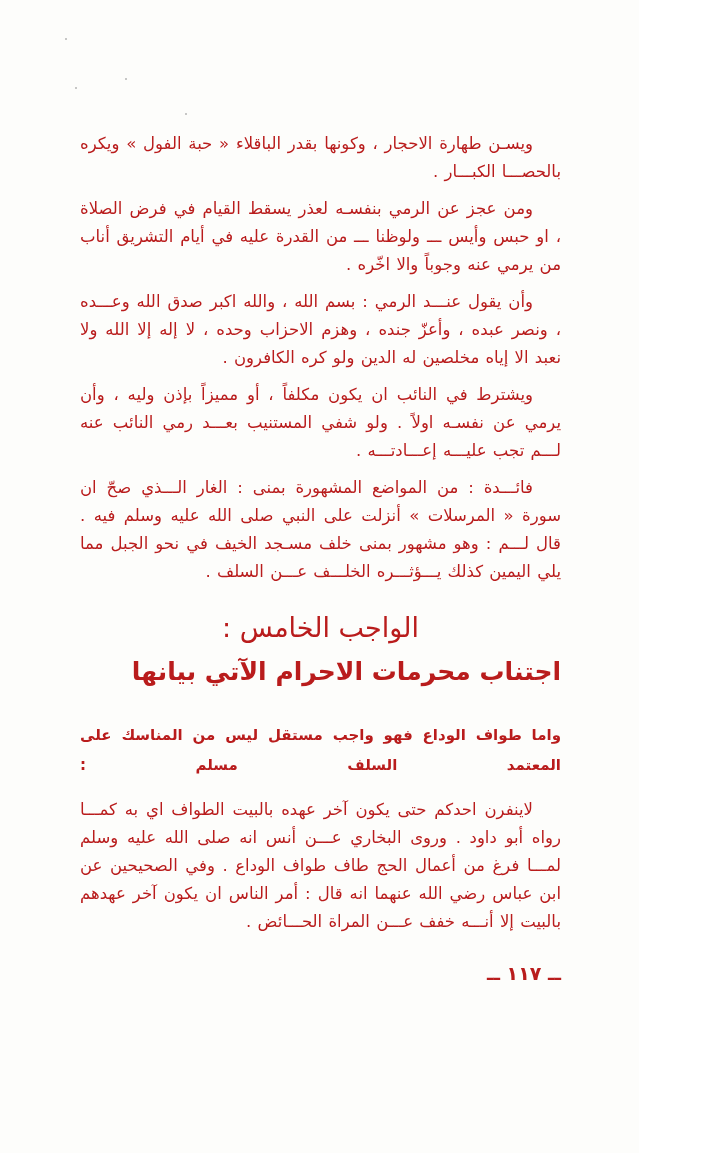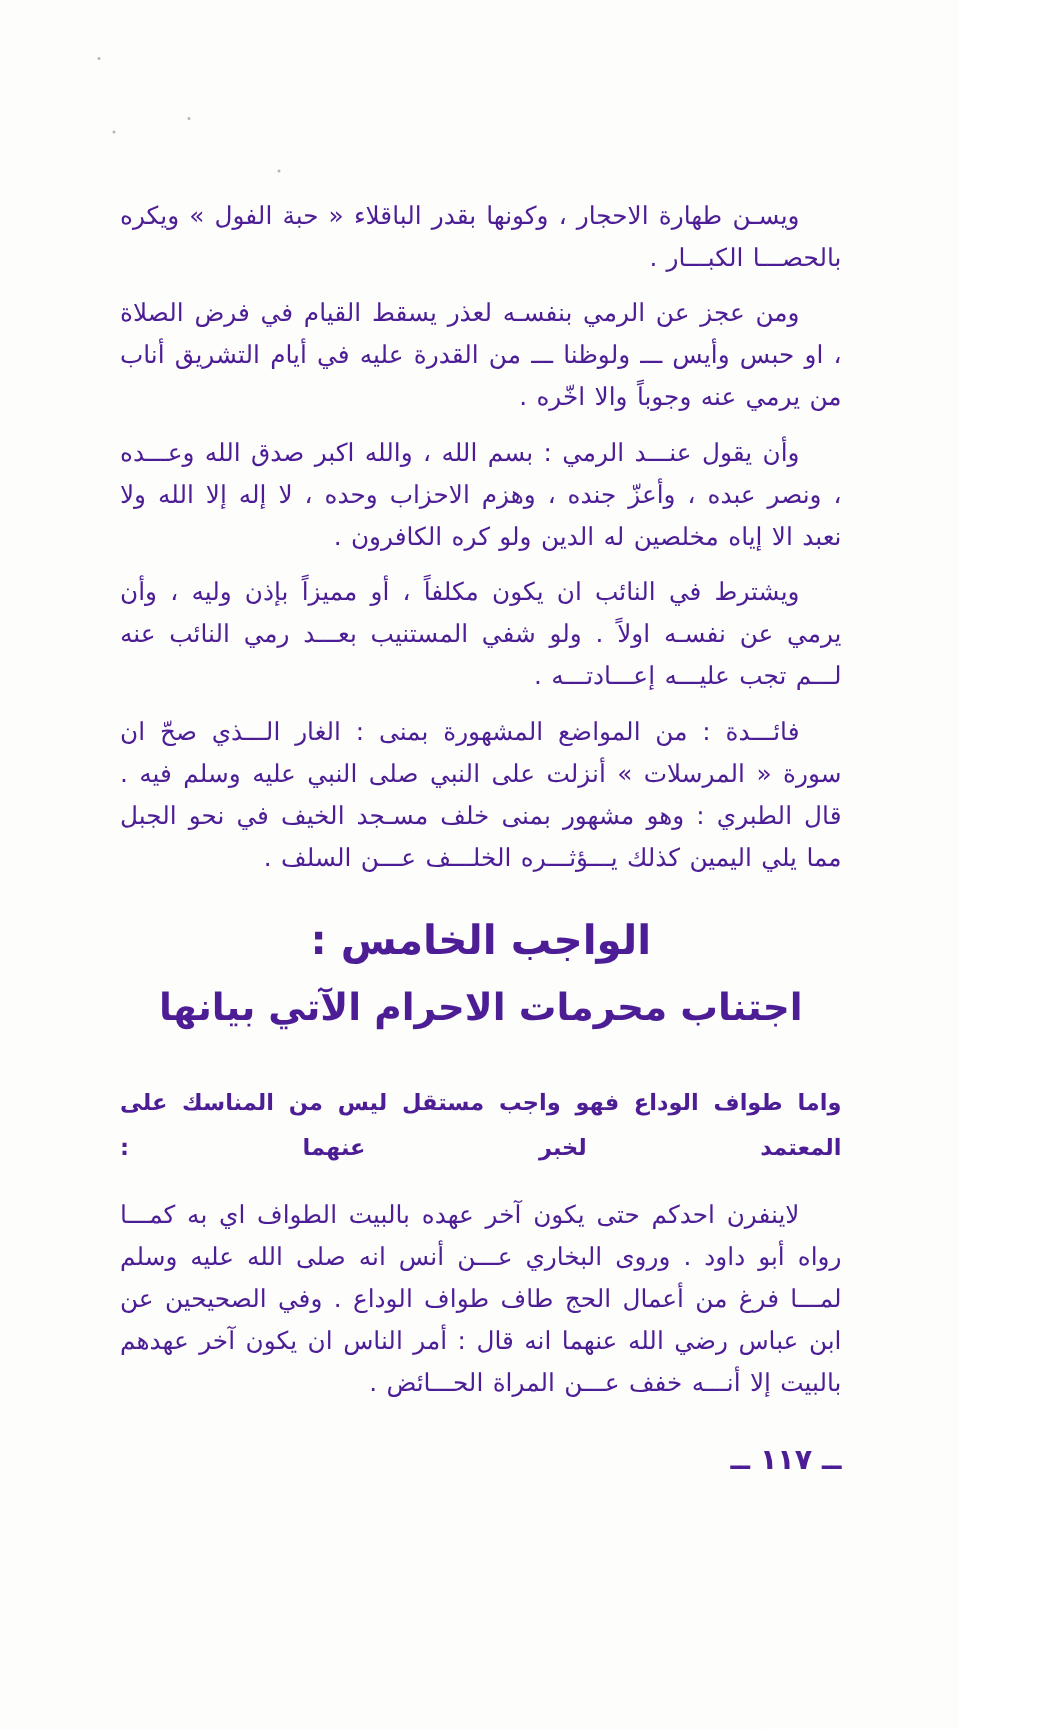--- a/index.html
+++ b/index.html
@@ -7,21 +7,21 @@
     padding: 0;
     background: #ffffff;
   }
   .page {
     position: relative;
     width: 639px;
     height: 1153px;
     background: #fdfdfb;
     overflow: hidden;
     font-family: "DejaVu Sans", sans-serif;
-    color: #4c1d95;
+    color: #b91c1c;
   }
   .content {
     position: absolute;
     top: 0;
     left: 80px;
     right: 78px;
     direction: rtl;
   }
   .spacer-top { height: 130px; }
   .par {
@@ -29,29 +29,28 @@
     line-height: 28px;
     text-align: justify;
     text-indent: 28px;
     margin: 0 0 9px 0;
     word-spacing: 1px;
   }
   .par-last-of-block { margin-bottom: 0; }
   .section-title {
     font-size: 27px;
     line-height: 32px;
-    font-weight: bold;
+    font-weight: normal;
     text-align: center;
     margin: 26px 0 0 0;
   }
   .section-subtitle {
     font-size: 25px;
     line-height: 30px;
     font-weight: bold;
-    text-align: center;
     margin: 13px 0 0 0;
   }
   .lead-bold {
     font-size: 15px;
     line-height: 30px;
     font-weight: bold;
     text-align: justify;
     text-align-last: justify;
     margin: 33px 0 0 0;
   }
@@ -85,27 +84,27 @@
     <div class="spacer-top"></div>
 
     <p class="par">ويسـن طهارة الاحجار ، وكونها بقدر الباقلاء « حبة الفول » ويكره بالحصـــا الكبـــار .</p>
 
     <p class="par">ومن عجز عن الرمي بنفسـه لعذر يسقط القيام في فرض الصلاة ، او حبس وأيس ـــ ولوظنا ـــ من القدرة عليه في أيام التشريق أناب من يرمي عنه وجوباً والا اخّره .</p>
 
     <p class="par">وأن يقول عنـــد الرمي : بسم الله ، والله اكبر صدق الله وعـــده ، ونصر عبده ، وأعزّ جنده ، وهزم الاحزاب وحده ، لا إله إلا الله ولا نعبد الا إياه مخلصين له الدين ولو كره الكافرون .</p>
 
     <p class="par">ويشترط في النائب ان يكون مكلفاً ، أو مميزاً بإذن وليه ، وأن يرمي عن نفسـه اولاً . ولو شفي المستنيب بعـــد رمي النائب عنه لـــم تجب عليـــه إعـــادتـــه .</p>
 
-    <p class="par par-last-of-block">فائـــدة : من المواضع المشهورة بمنى : الغار الـــذي صحّ ان سورة « المرسلات » أنزلت على النبي صلى النبي عليه وسلم فيه . قال الطبري : وهو مشهور بمنى خلف مسـجد الخيف في نحو الجبل مما يلي اليمين كذلك يـــؤثـــره الخلـــف عـــن السلف .</p>
+    <p class="par par-last-of-block">فائـــدة : من المواضع المشهورة بمنى : الغار الـــذي صحّ ان سورة « المرسلات » أنزلت على النبي صلى الله عليه وسلم فيه . قال لـــم : وهو مشهور بمنى خلف مسـجد الخيف في نحو الجبل مما يلي اليمين كذلك يـــؤثـــره الخلـــف عـــن السلف .</p>
 
     <div class="section-title">الواجب الخامس :</div>
 
     <div class="section-subtitle">اجتناب محرمات الاحرام الآتي بيانها</div>
 
-    <p class="lead-bold">واما طواف الوداع فهو واجب مستقل ليس من المناسك على المعتمد لخبر عنهما :</p>
+    <p class="lead-bold">واما طواف الوداع فهو واجب مستقل ليس من المناسك على المعتمد السلف مسلم :</p>
 
     <p class="par p-after-lead">لاينفرن احدكم حتى يكون آخر عهده بالبيت الطواف اي به كمـــا رواه أبو داود . وروى البخاري عـــن أنس انه صلى الله عليه وسلم لمـــا فرغ من أعمال الحج طاف طواف الوداع . وفي الصحيحين عن ابن عباس رضي الله عنهما انه قال : أمر الناس ان يكون آخر عهدهم بالبيت إلا أنـــه خفف عـــن المراة الحـــائض .</p>
 
 
     <div class="page-number">ــ ١١٧ ــ</div>
   </div>
 
 </div>
 
 </body></html>

